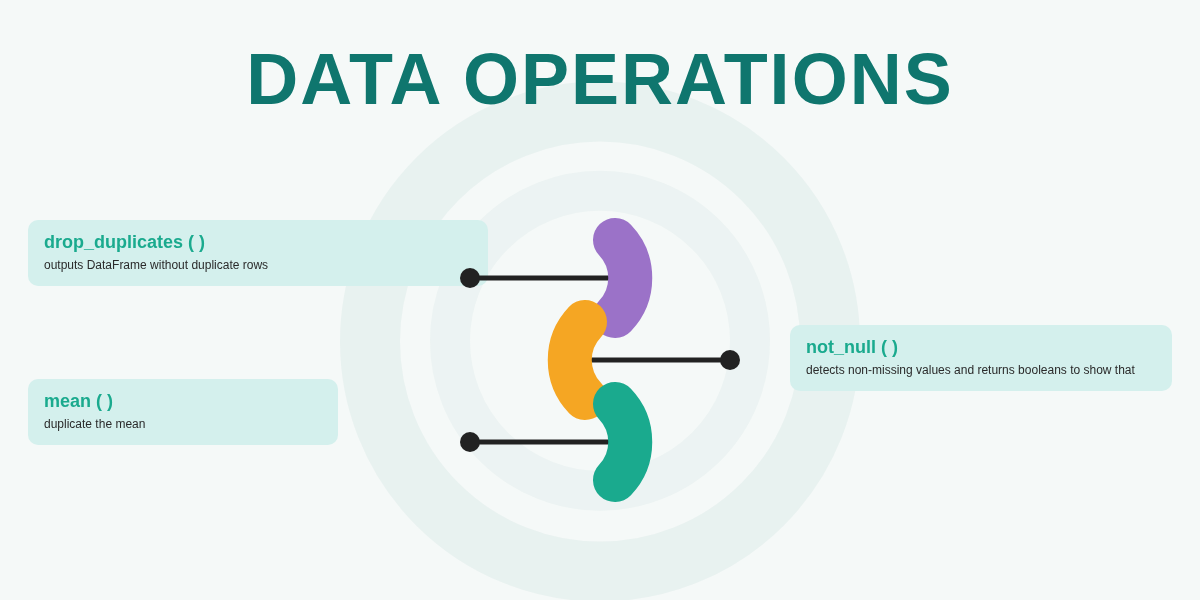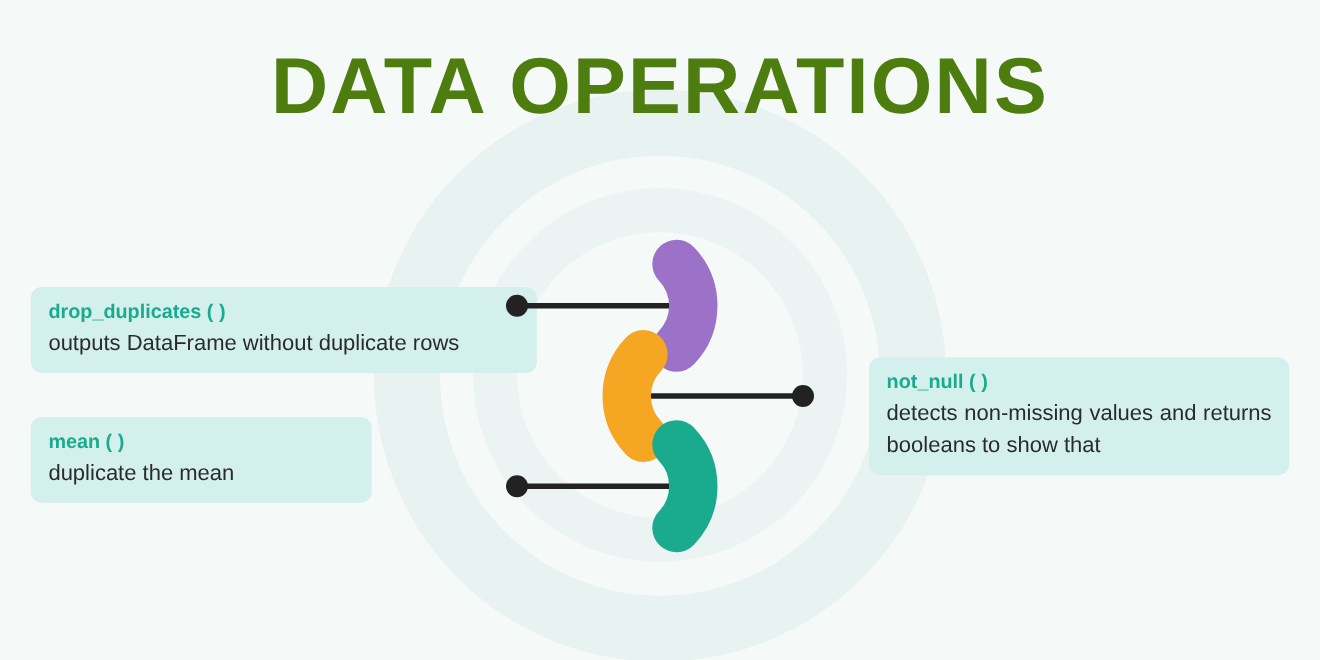--- a/index.html
+++ b/index.html
@@ -37,21 +37,21 @@
       transform: translate(-50%, -38%);
       pointer-events: none;
     }
 
     
     .title {
       text-align: center;
       padding-top: 38px;
       font-size: 72px;
       font-weight: 900;
-      color: #4d7c0f;
+      color: #0f766e;
       letter-spacing: 2px;
       text-transform: uppercase;
       position: relative;
       z-index: 2;
     }
 
     
     .card {
       position: absolute;
       background-color: #d4f0ed;
@@ -61,32 +61,31 @@
     }
 
     .card-title {
       font-size: 18px;
       font-weight: 800;
       color: #1aaa8e;
       margin-bottom: 4px;
     }
 
     .card-body {
-      font-size: 20px;
+      font-size: 12px;
       color: #2a2a2a;
       line-height: 1.45;
       text-align: justify;
     }
 
     
     .card-drop {
       left: 28px;
       top: 220px;
       width: 460px;
-      margin-top: 41px;
     }
 
     .card-mean {
       left: 28px;
       top: 379px;
       width: 310px;
     }
 
     .card-notnull {
       right: 28px;

